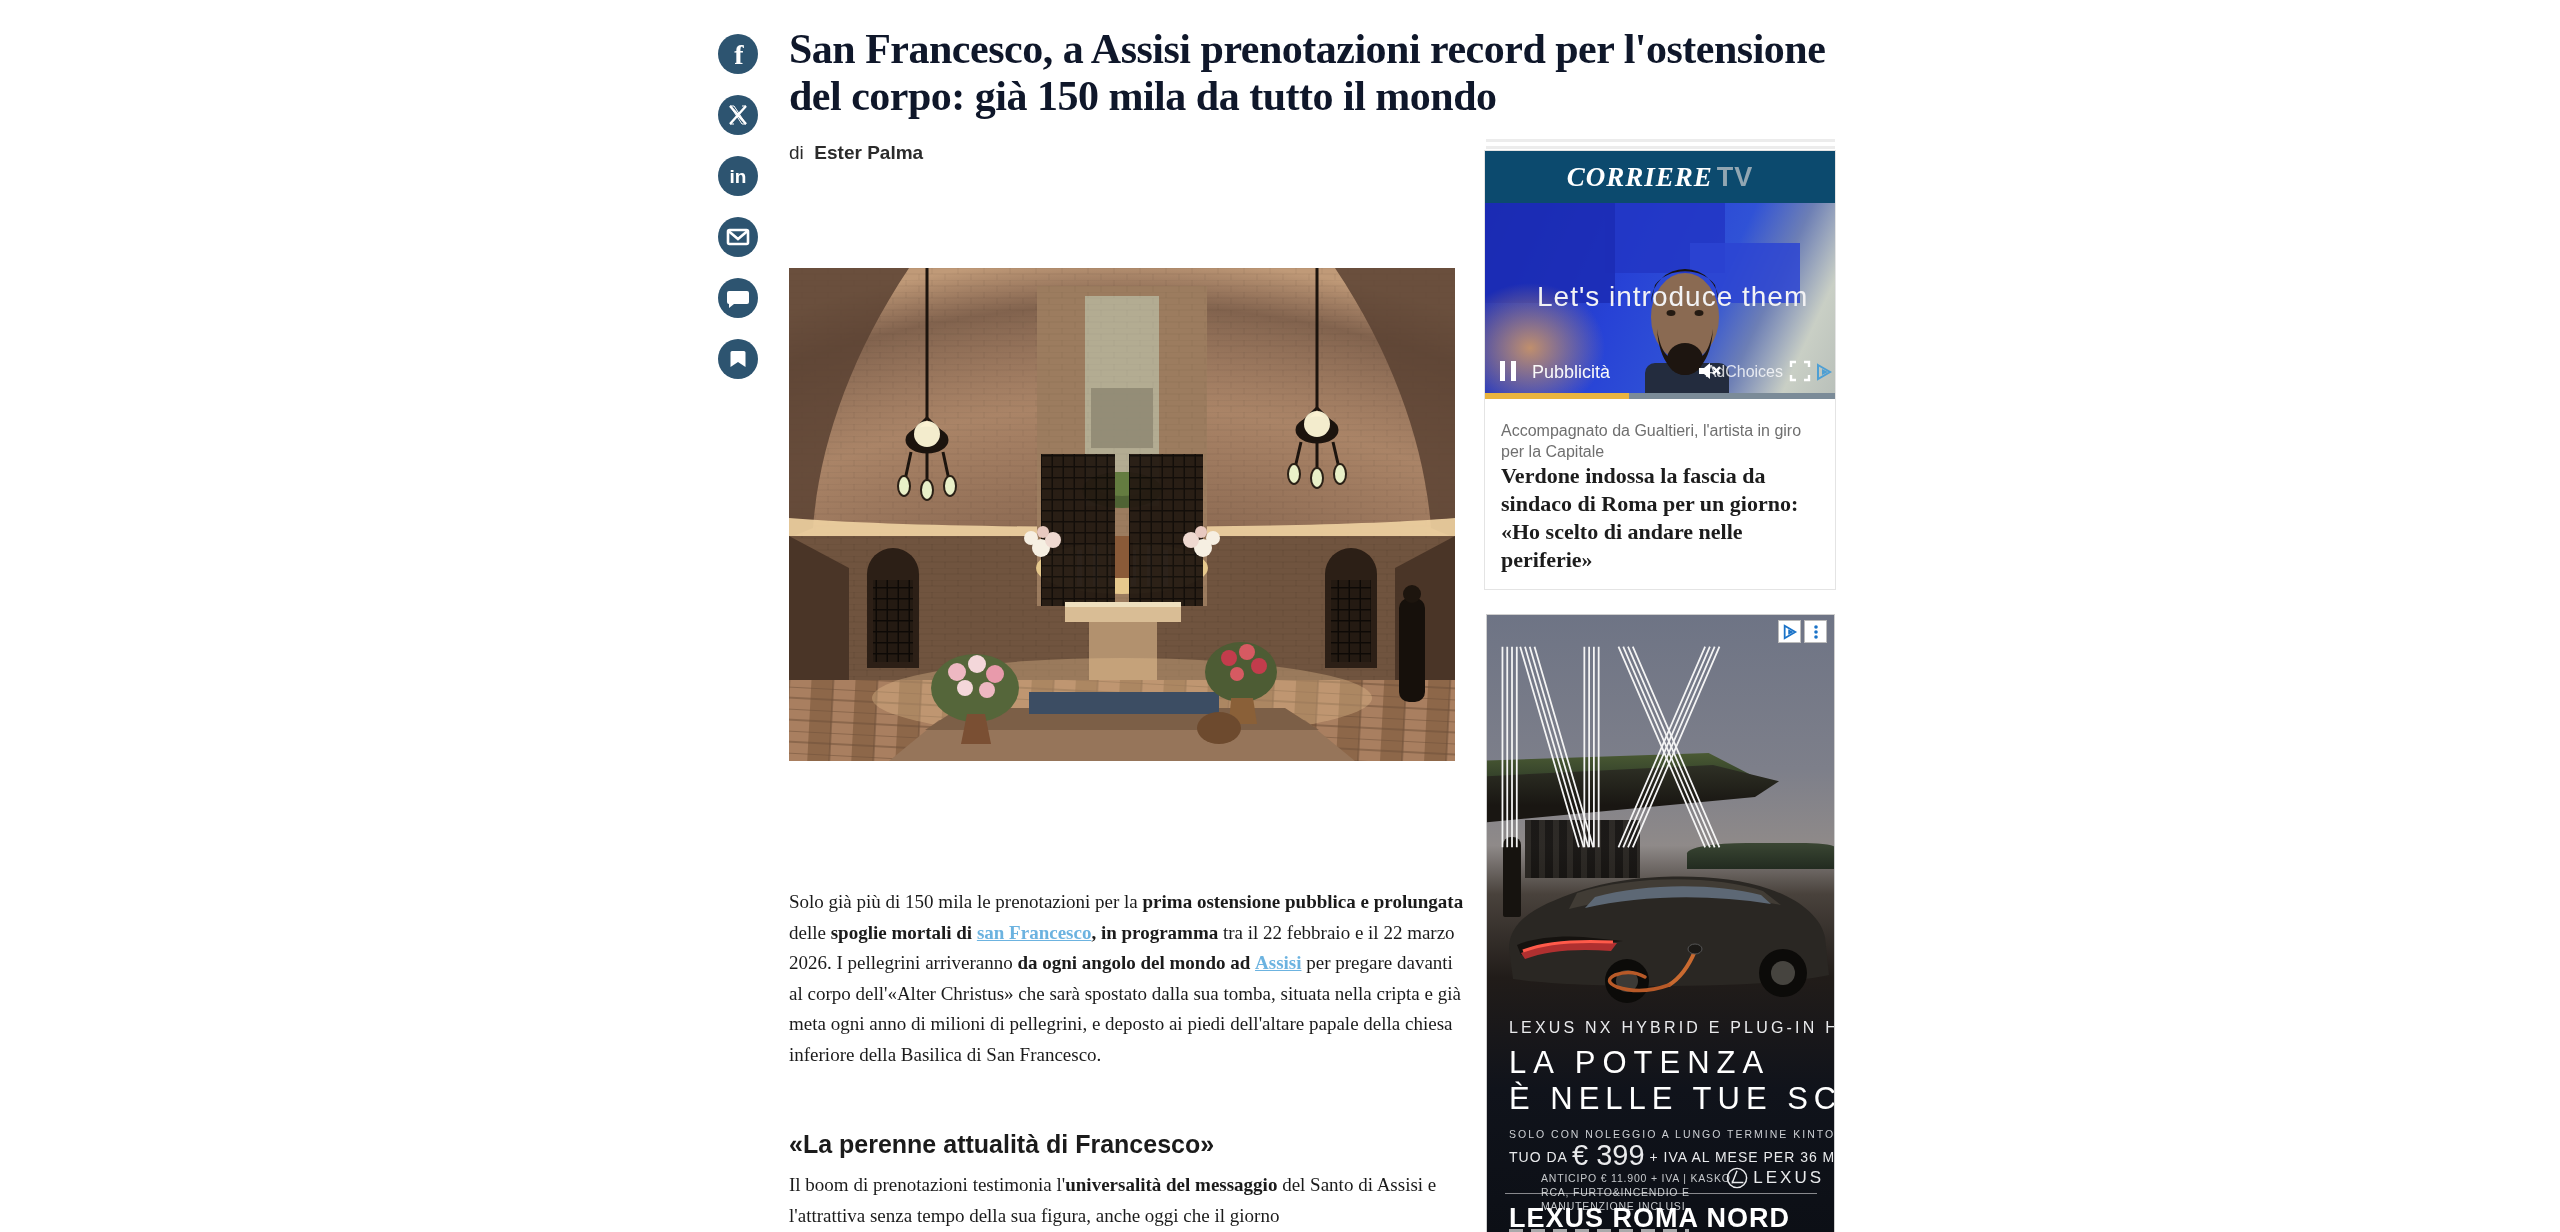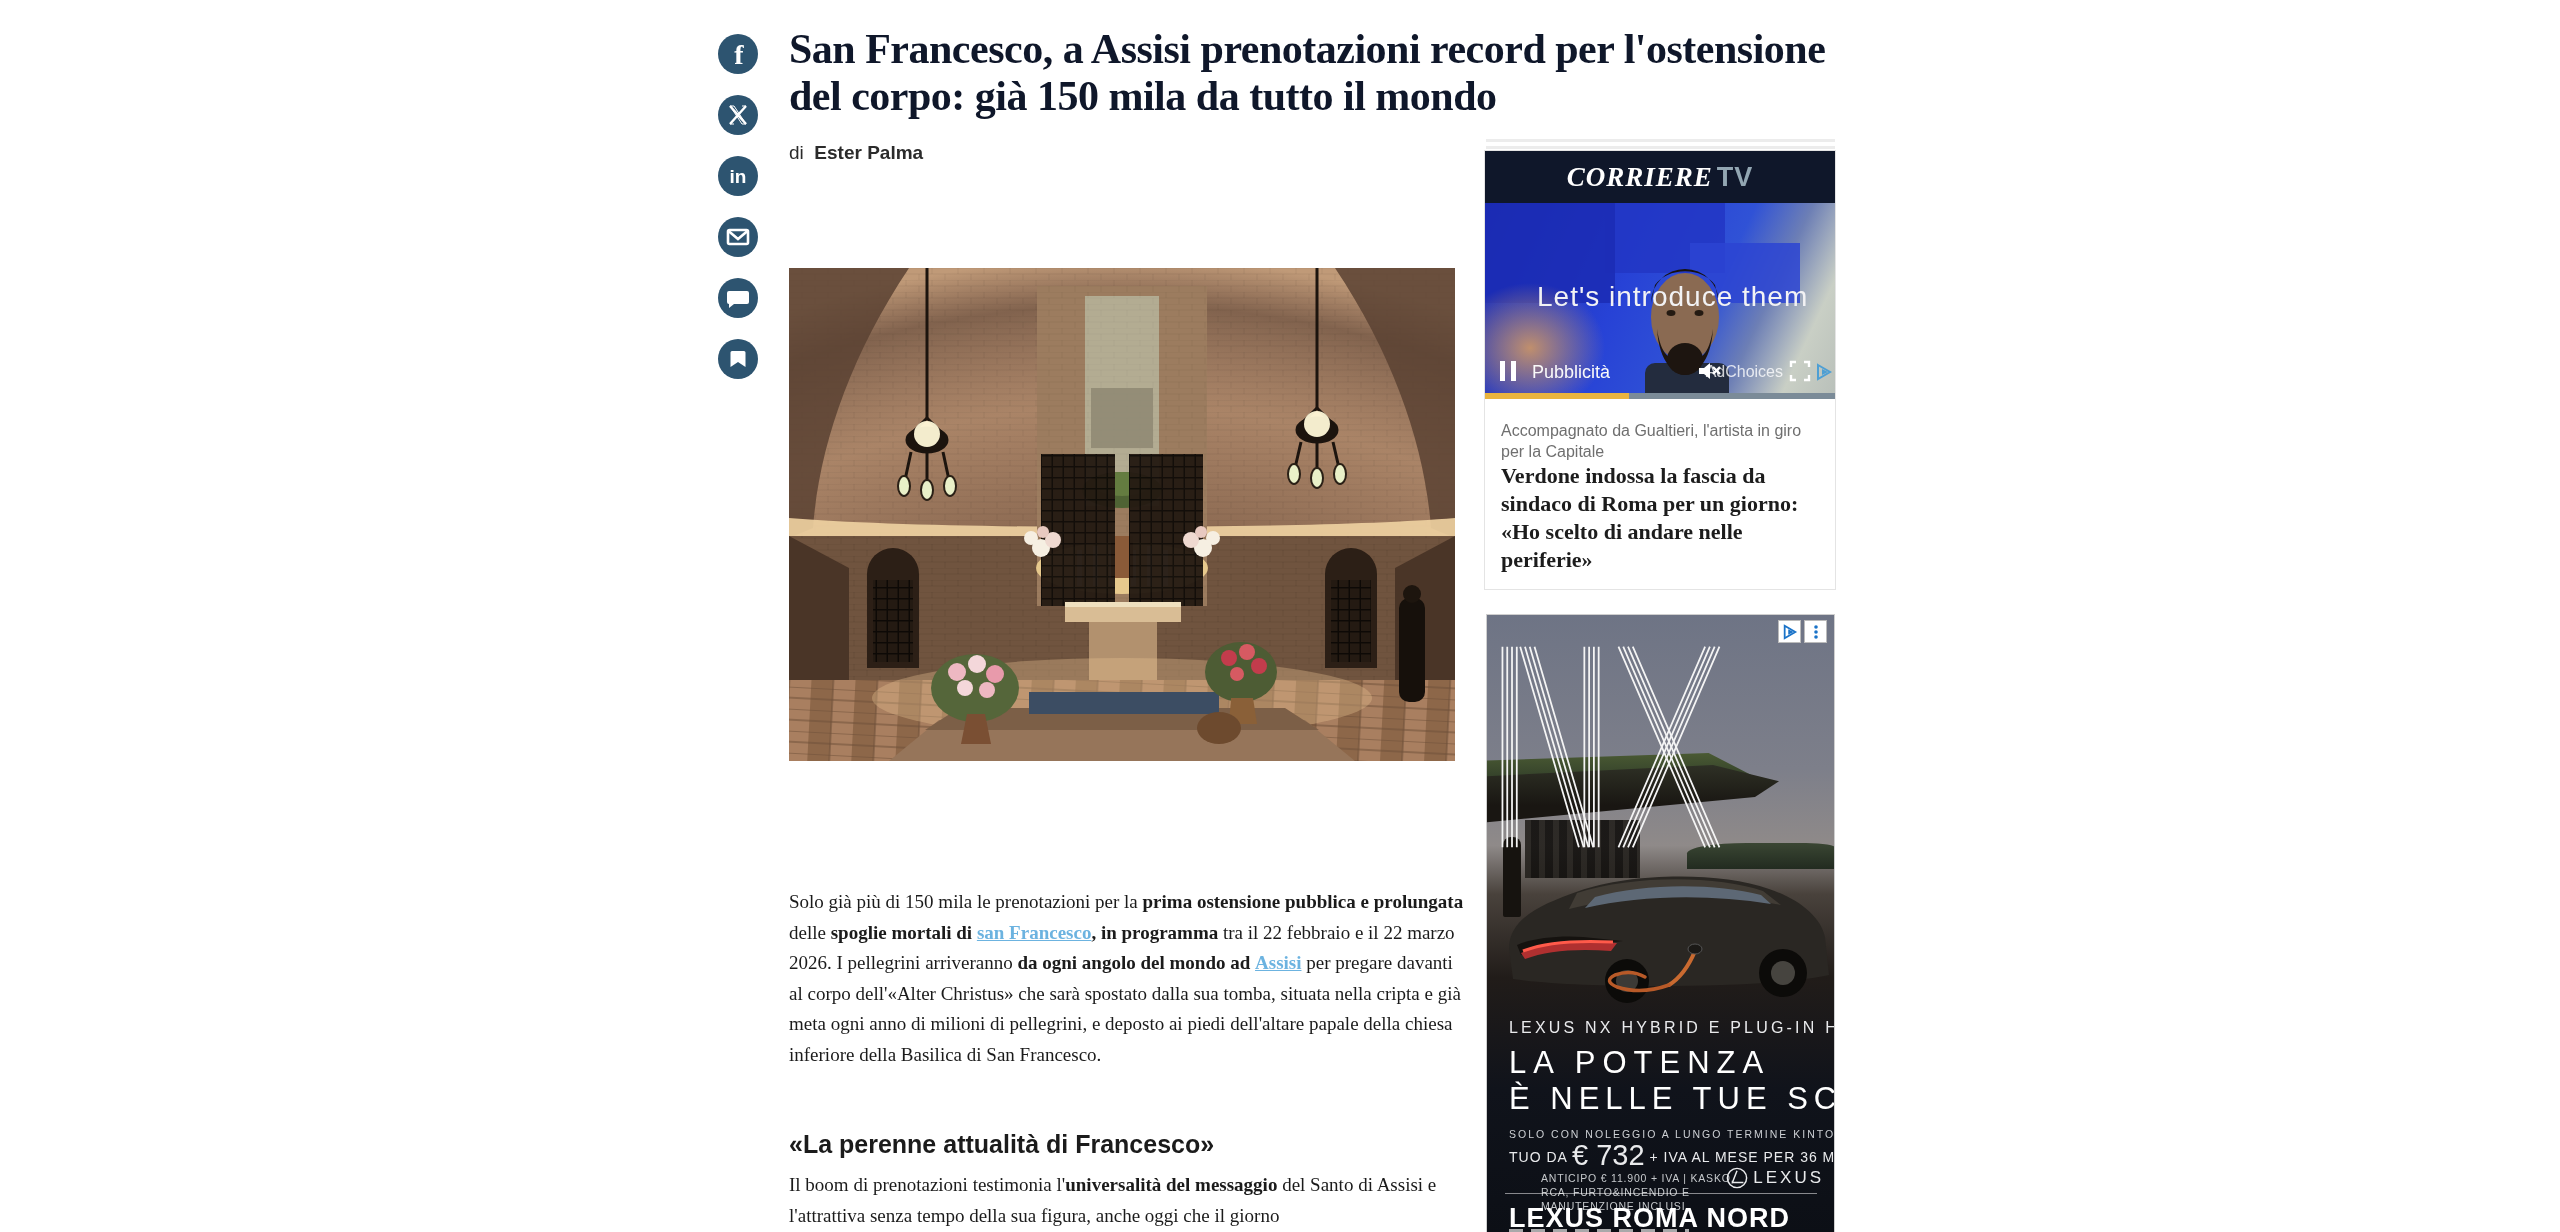--- a/index.html
+++ b/index.html
@@ -31,21 +31,21 @@
   #para1 { top:887px; }
   .bodycopy .b { font-weight:bold; }
   .bodycopy a.lnk { color:#6cb3e0; text-decoration:underline; font-weight:bold; cursor:pointer; }
   #subhead { position:absolute; top:1130px; left:0; font-size:25px; font-weight:bold; color:#1b1b1b; }
   #para2 { top:1170px; }
 
   
   .ph-line { left:1486px; width:349px; height:3px; background:#ececec; }
   #tv-widget { left:1484px; top:150px; width:352px; height:440px;
     border:1px solid #e4e4e4; background:#fff; }
-  #tv-header { height:52px; background:#0f172a; display:flex; align-items:center; justify-content:center; gap:4px; }
+  #tv-header { height:52px; background:#0c4a6e; display:flex; align-items:center; justify-content:center; gap:4px; }
   #tv-header .c1 { font-family:"Liberation Serif", serif; font-style:italic; font-weight:bold;
     font-size:27px; color:#fff; letter-spacing:1px; }
   #tv-header .c2 { font-size:27px; font-weight:bold; color:#92a6b2; letter-spacing:1px; }
   #tv-video { position:relative; height:190px; overflow:hidden;
     background:linear-gradient(115deg,#1a2bb0 0%,#2742d6 40%,#3052d6 62%,#6d7fb5 75%,#c9cfc5 88%,#b9c0ba 100%);padding-left:13px; }
   .mosaic { position:absolute; background:#2236c4; opacity:.85; }
   #vid-face { position:absolute; left:152px; top:52px; width:96px; height:150px; }
   #vid-warm { position:absolute; left:-30px; bottom:-20px; width:150px; height:130px;
     background:radial-gradient(closest-side,#c08f6d,#a6765700); }
   #vid-title { position:absolute; left:52px; top:78px; font-size:28px; font-weight:300;
@@ -399,21 +399,21 @@
         <g>
           <path d="M178 8 L305 302 M185 8 L312 302 M192 8 L319 302 M199 8 L326 302"></path>
           <path d="M305 8 L178 302 M312 8 L185 302 M319 8 L192 302 M326 8 L199 302"></path>
         </g>
       </svg>
     </div>
     <div class="ad-text" id="ad-l1">LEXUS NX HYBRID E PLUG-IN HYBRID</div>
     <div class="ad-text" id="ad-h1">LA POTENZA</div>
     <div class="ad-text" id="ad-h2">È NELLE TUE SCELTE</div>
     <div class="ad-text" id="ad-sub">SOLO CON NOLEGGIO A LUNGO TERMINE KINTO</div>
-    <div class="ad-text" id="ad-price"><span>TUO DA </span><span class="big">€ 732</span><span> + IVA AL MESE PER 36 MESI E 45.000 KM</span></div>
+    <div class="ad-text" id="ad-price"><span>TUO DA </span><span class="big">€ 399</span><span> + IVA AL MESE PER 36 MESI E 45.000 KM</span></div>
     <div class="ad-text" id="ad-fine">ANTICIPO € 11.900 + IVA  |  KASKO, RCA, FURTO&amp;INCENDIO E MANUTENZIONE INCLUSI</div>
     <div id="ad-lexus">
       <svg width="22" height="22" viewBox="0 0 24 24" fill="none" stroke="#e9eaec" stroke-width="1.6">
         <ellipse cx="12" cy="12" rx="10.5" ry="10.5"></ellipse>
           <path d="M12 4 L7 17 h12"></path>
       </svg>
       <span class="word">LEXUS</span>
     </div>
     <div id="ad-divider"></div>
     <div class="ad-text" id="ad-dealer">LEXUS ROMA NORD</div>

